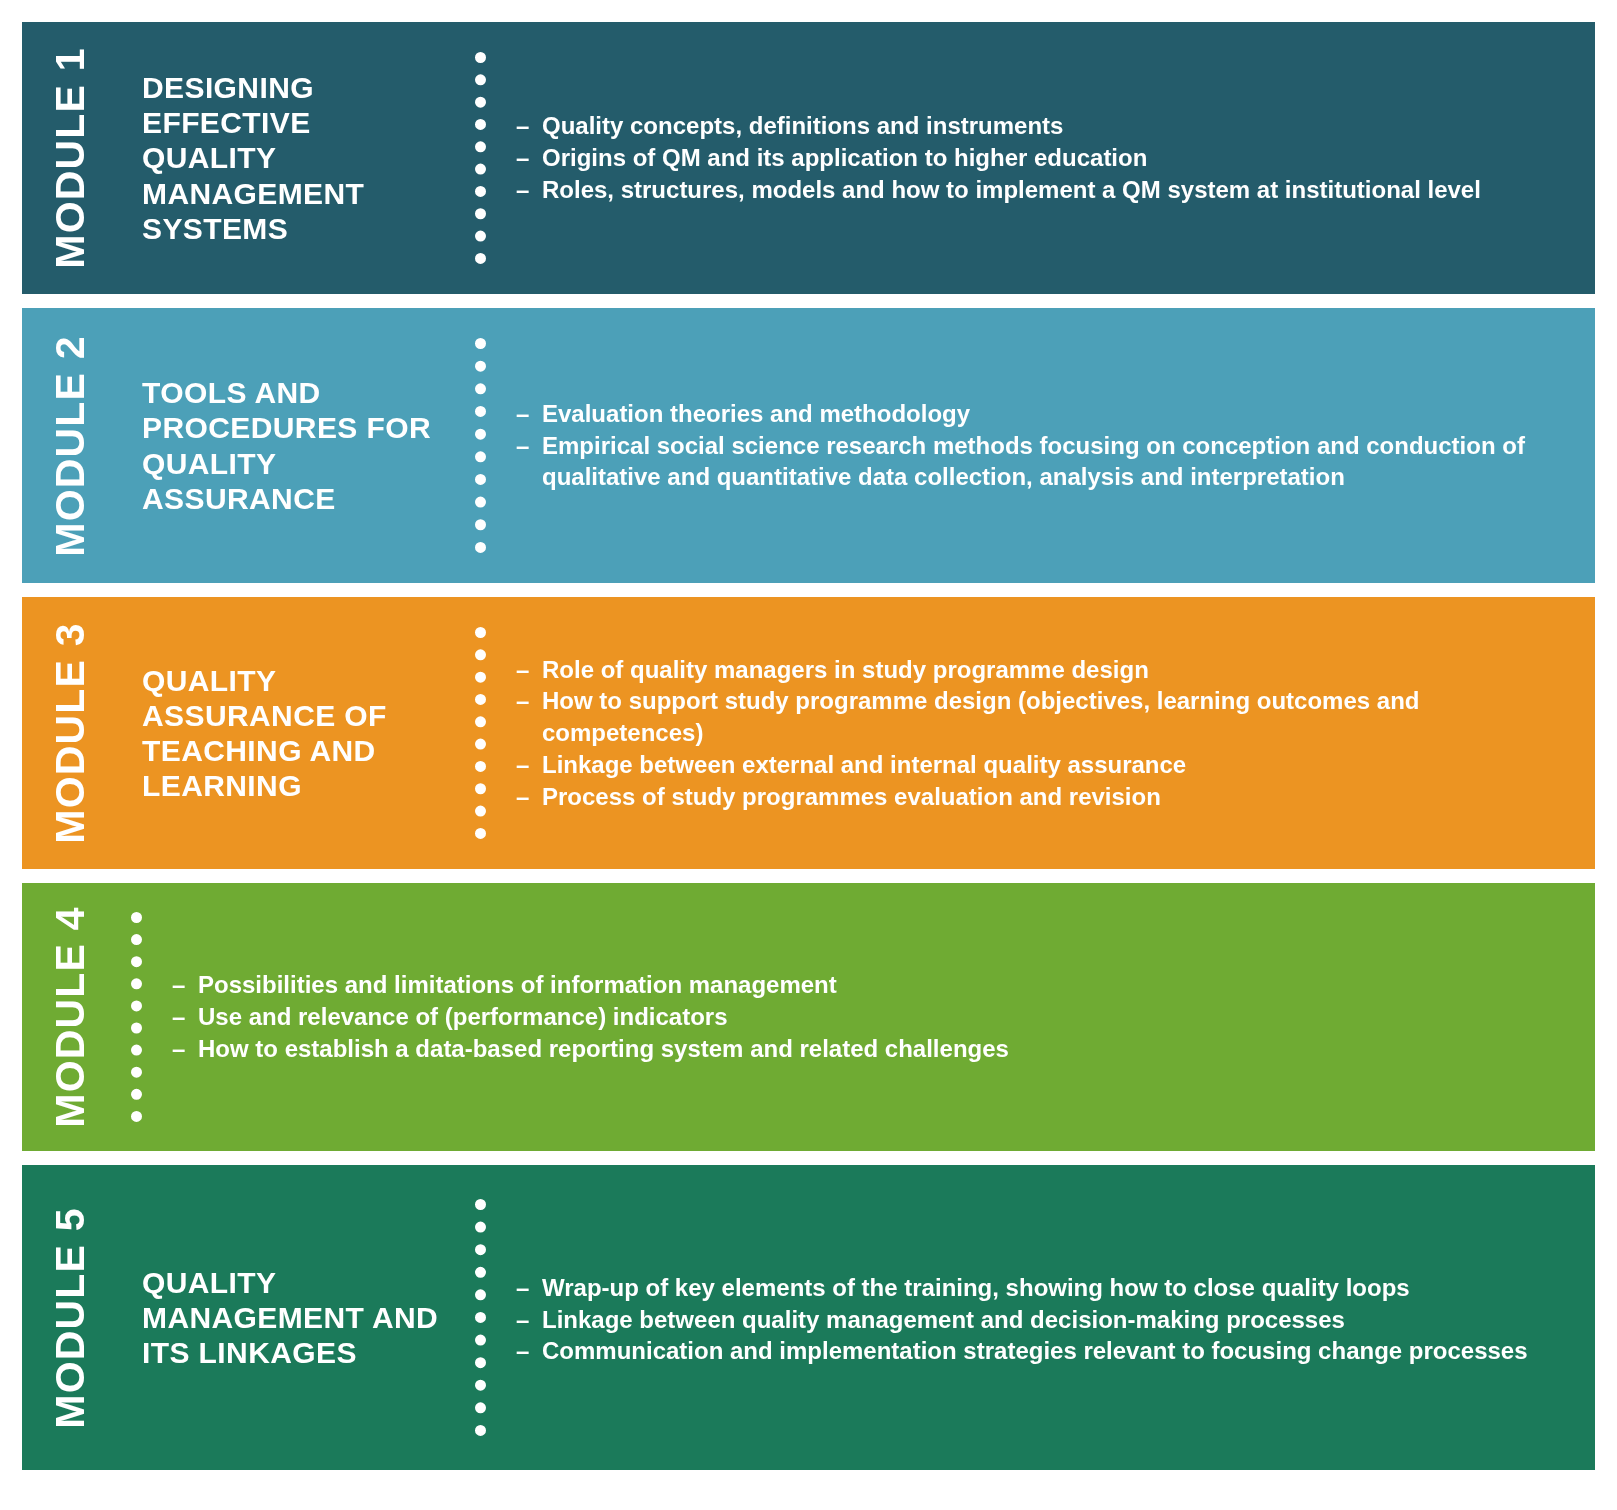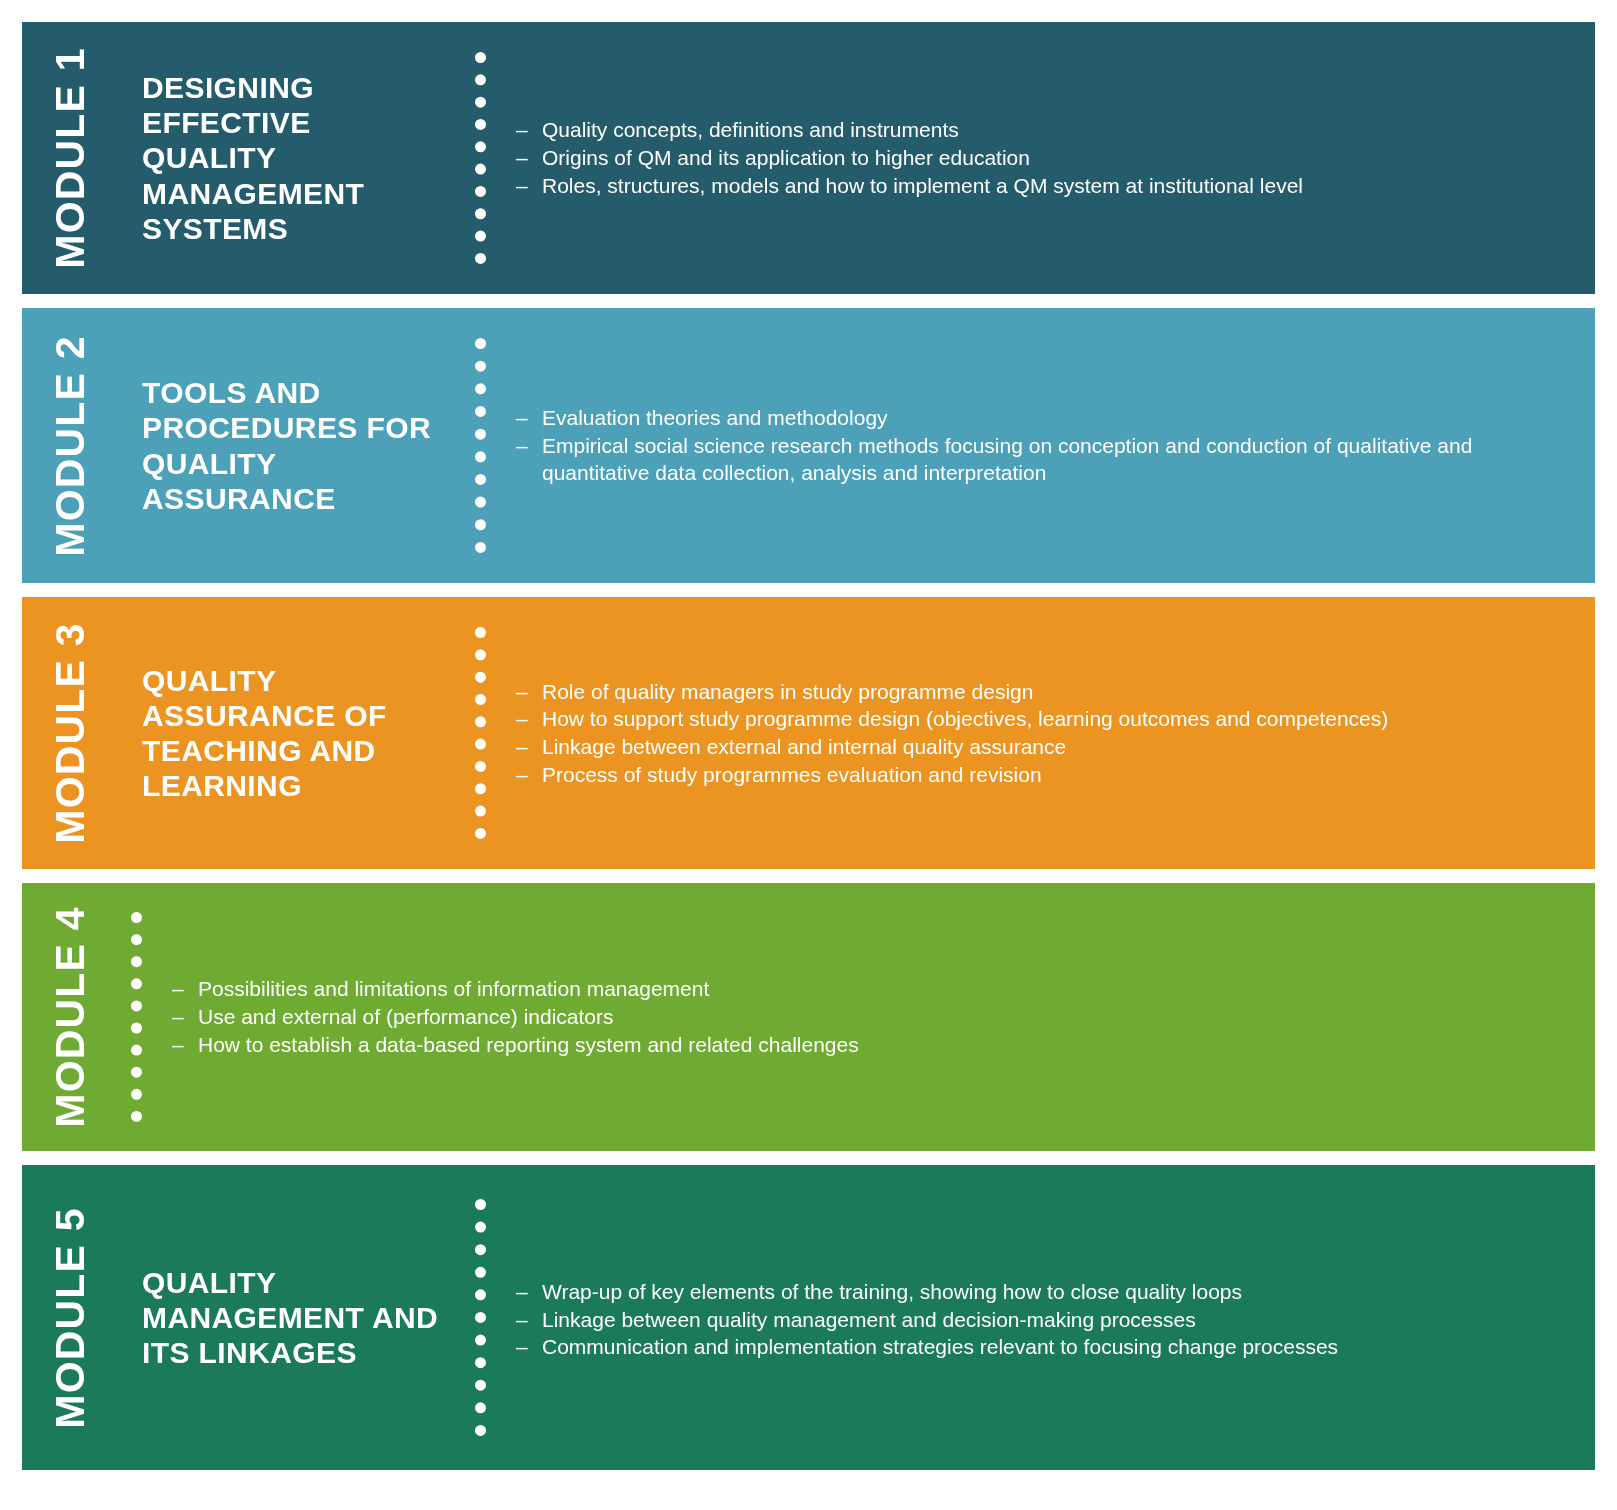--- a/index.html
+++ b/index.html
@@ -81,25 +81,26 @@
   
   .bullets-col {
     flex:1 1 auto;
     display:flex;
     align-items:center;
     padding:18px 26px 18px 18px;
   }
   ul.bullets { list-style:none; width:100%; }
   ul.bullets li {
     color:#ffffff;
-    font-size:21px;
+    font-size:24px;
     line-height:1.32;
     padding-left:26px;
     position:relative;
     font-family:"Liberation Sans", sans-serif;
+    font-weight:bold;
   }
   ul.bullets li::before {
     content:"\2013";
     position:absolute;
     left:0;
     top:0;
   }
 
   
   .m1 { min-height:272px; }
@@ -176,21 +177,21 @@
   <section class="module m4" style="background: rgb(111, 171, 51);">
     <div class="rail">
       <div class="rail-label">MODULE 4</div>
     </div>
     <div class="divider">
       <div class="dots"></div>
     </div>
     <div class="bullets-col">
       <ul class="bullets">
         <li>Possibilities and limitations of information management</li>
-        <li>Use and external of (performance) indicators</li>
+        <li>Use and relevance of (performance) indicators</li>
         <li>How to establish a data-based reporting system and related challenges</li>
       </ul>
     </div>
   </section>
 
   <section class="module m5" style="background: rgb(27, 122, 90);">
     <div class="rail">
       <div class="rail-label">MODULE 5</div>
     </div>
     <div class="title-col">

